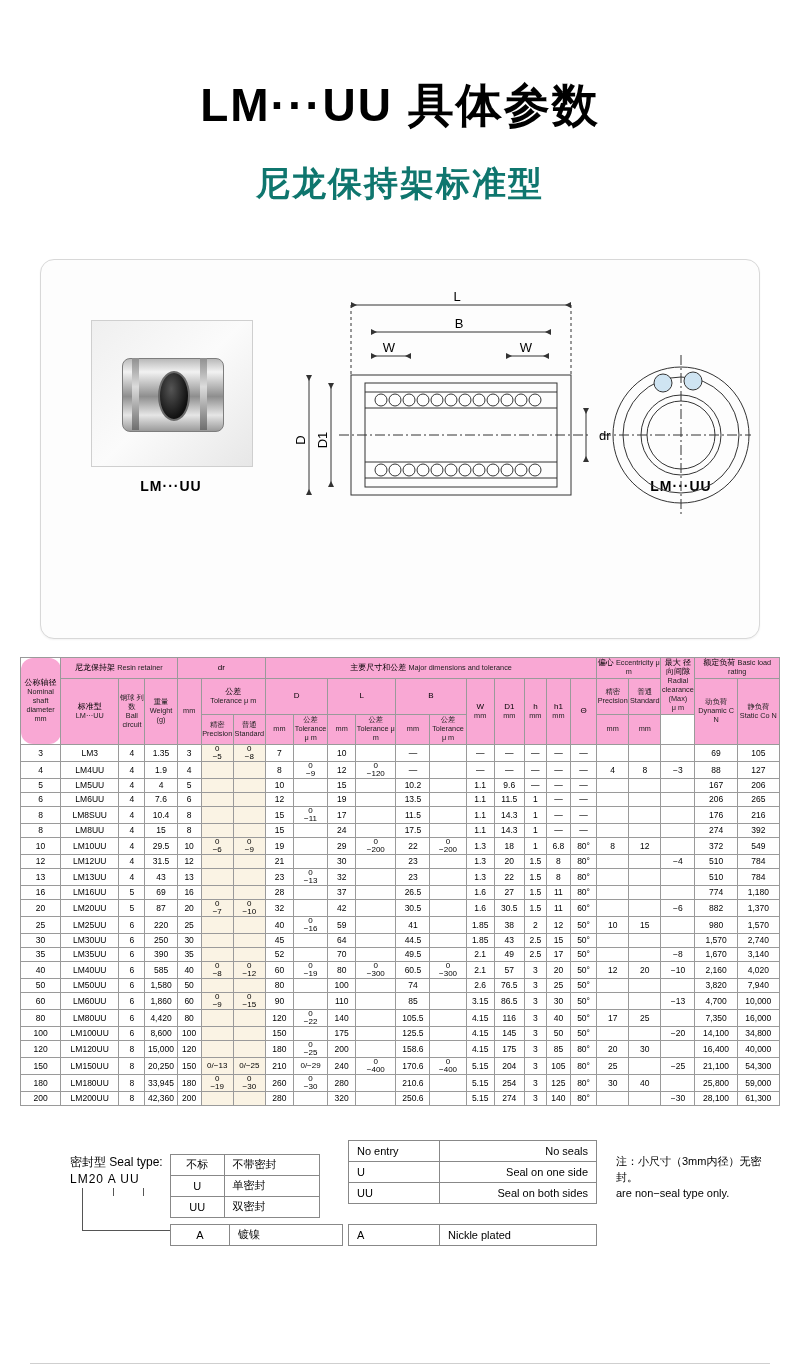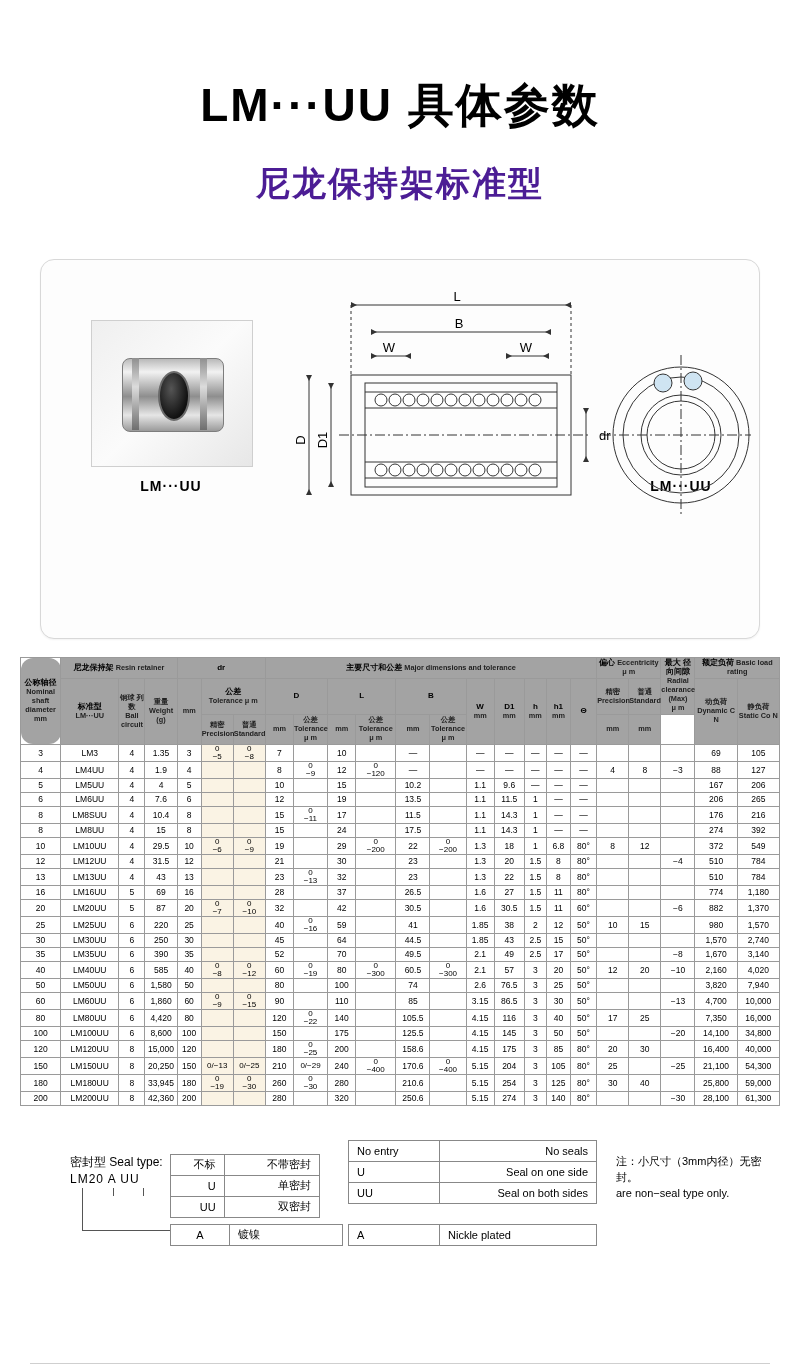--- a/index.html
+++ b/index.html
@@ -10,21 +10,21 @@
   }
   .page{position:relative;width:800px;height:1370px;}
 
   
   .title-main{
     text-align:center;font-size:46px;font-weight:bold;letter-spacing:2px;
     margin-top:80px;line-height:1.1;
   }
   .title-sub{
     text-align:center;font-size:34px;font-weight:bold;letter-spacing:2px;
-    margin-top:30px;color:#4c1d95;
+    margin-top:30px;color:#0f766e;
   }
 
   
   .figure-card{
     margin:52px 40px 0 40px;height:378px;border:1px solid #d8d8d8;border-radius:14px;
     background:#fdfdfd;position:relative;box-shadow:0 1px 2px rgba(0,0,0,.05);
   }
   .photo-box{
     position:absolute;left:50px;top:60px;width:160px;height:145px;border:1px solid #cfcfcf;
     background:linear-gradient(135deg,#efefef 0%,#fbfbfb 50%,#e7e7e7 100%);
@@ -59,36 +59,36 @@
   
   .tbl-wrap{margin:18px 20px 0 20px;}
   table.spec{
     border-collapse:collapse;width:760px;table-layout:fixed;
     font-size:8.5px;line-height:1.05;
   }
   table.spec th,table.spec td{
     border:1px solid #9a9a9a;text-align:center;padding:0;height:13px;
     vertical-align:middle;
   }
-  table.spec thead th{background:#a3a3a3;font-weight:bold;font-size:8px;line-height:1.12;padding:1px 0;}
+  table.spec thead th{background:#f9a8d4;font-weight:normal;font-size:8px;line-height:1.12;padding:1px 0;}
   table.spec thead th.hd-tall{height:26px;border-radius:12px;}
   .cn{font-size:8px;}
   .sm{font-size:7.3px;color:#222;}
   td.beige{background:#faf3e4;}
   .tolcell{position:relative;}
   .tolcell .top{display:block;font-size:8px;line-height:8px;}
   .tolcell .bot{display:block;font-size:8px;line-height:8px;}
 
   
   .legend{margin:26px 30px 0 30px;position:relative;height:112px;}
   table.mini{border-collapse:collapse;font-size:11px;}
   table.mini td{border:1px solid #888;padding:2px 8px;height:16px;}
   .mini.left{position:absolute;left:140px;top:22px;width:150px;}
-  .mini.left td.c1{width:42px;text-align:right;margin-left:46px;}
-  .mini.left td.c2{width:96px;text-align:right;}
+  .mini.left td.c1{width:42px;text-align:center;margin-left:46px;}
+  .mini.left td.c2{width:96px;text-align:left;}
   .mini.right{position:absolute;left:318px;top:8px;}
   .mini.right td.c1{width:74px;text-align:left;}
   .mini.right td.c2{width:140px;text-align:right;}
   .note{position:absolute;left:586px;top:22px;font-size:11px;line-height:1.45;}
   .seal-title{position:absolute;left:40px;top:22px;font-size:12px;}
   .seal-code{position:absolute;left:40px;top:40px;font-size:12px;letter-spacing:1px;}
   .plating-left{position:absolute;left:140px;top:92px;}
   .plating-right{position:absolute;left:318px;top:92px;}
   .bracket{position:absolute;left:52px;top:56px;width:88px;height:42px;
      border-left:1px solid #555;border-bottom:1px solid #555;}

